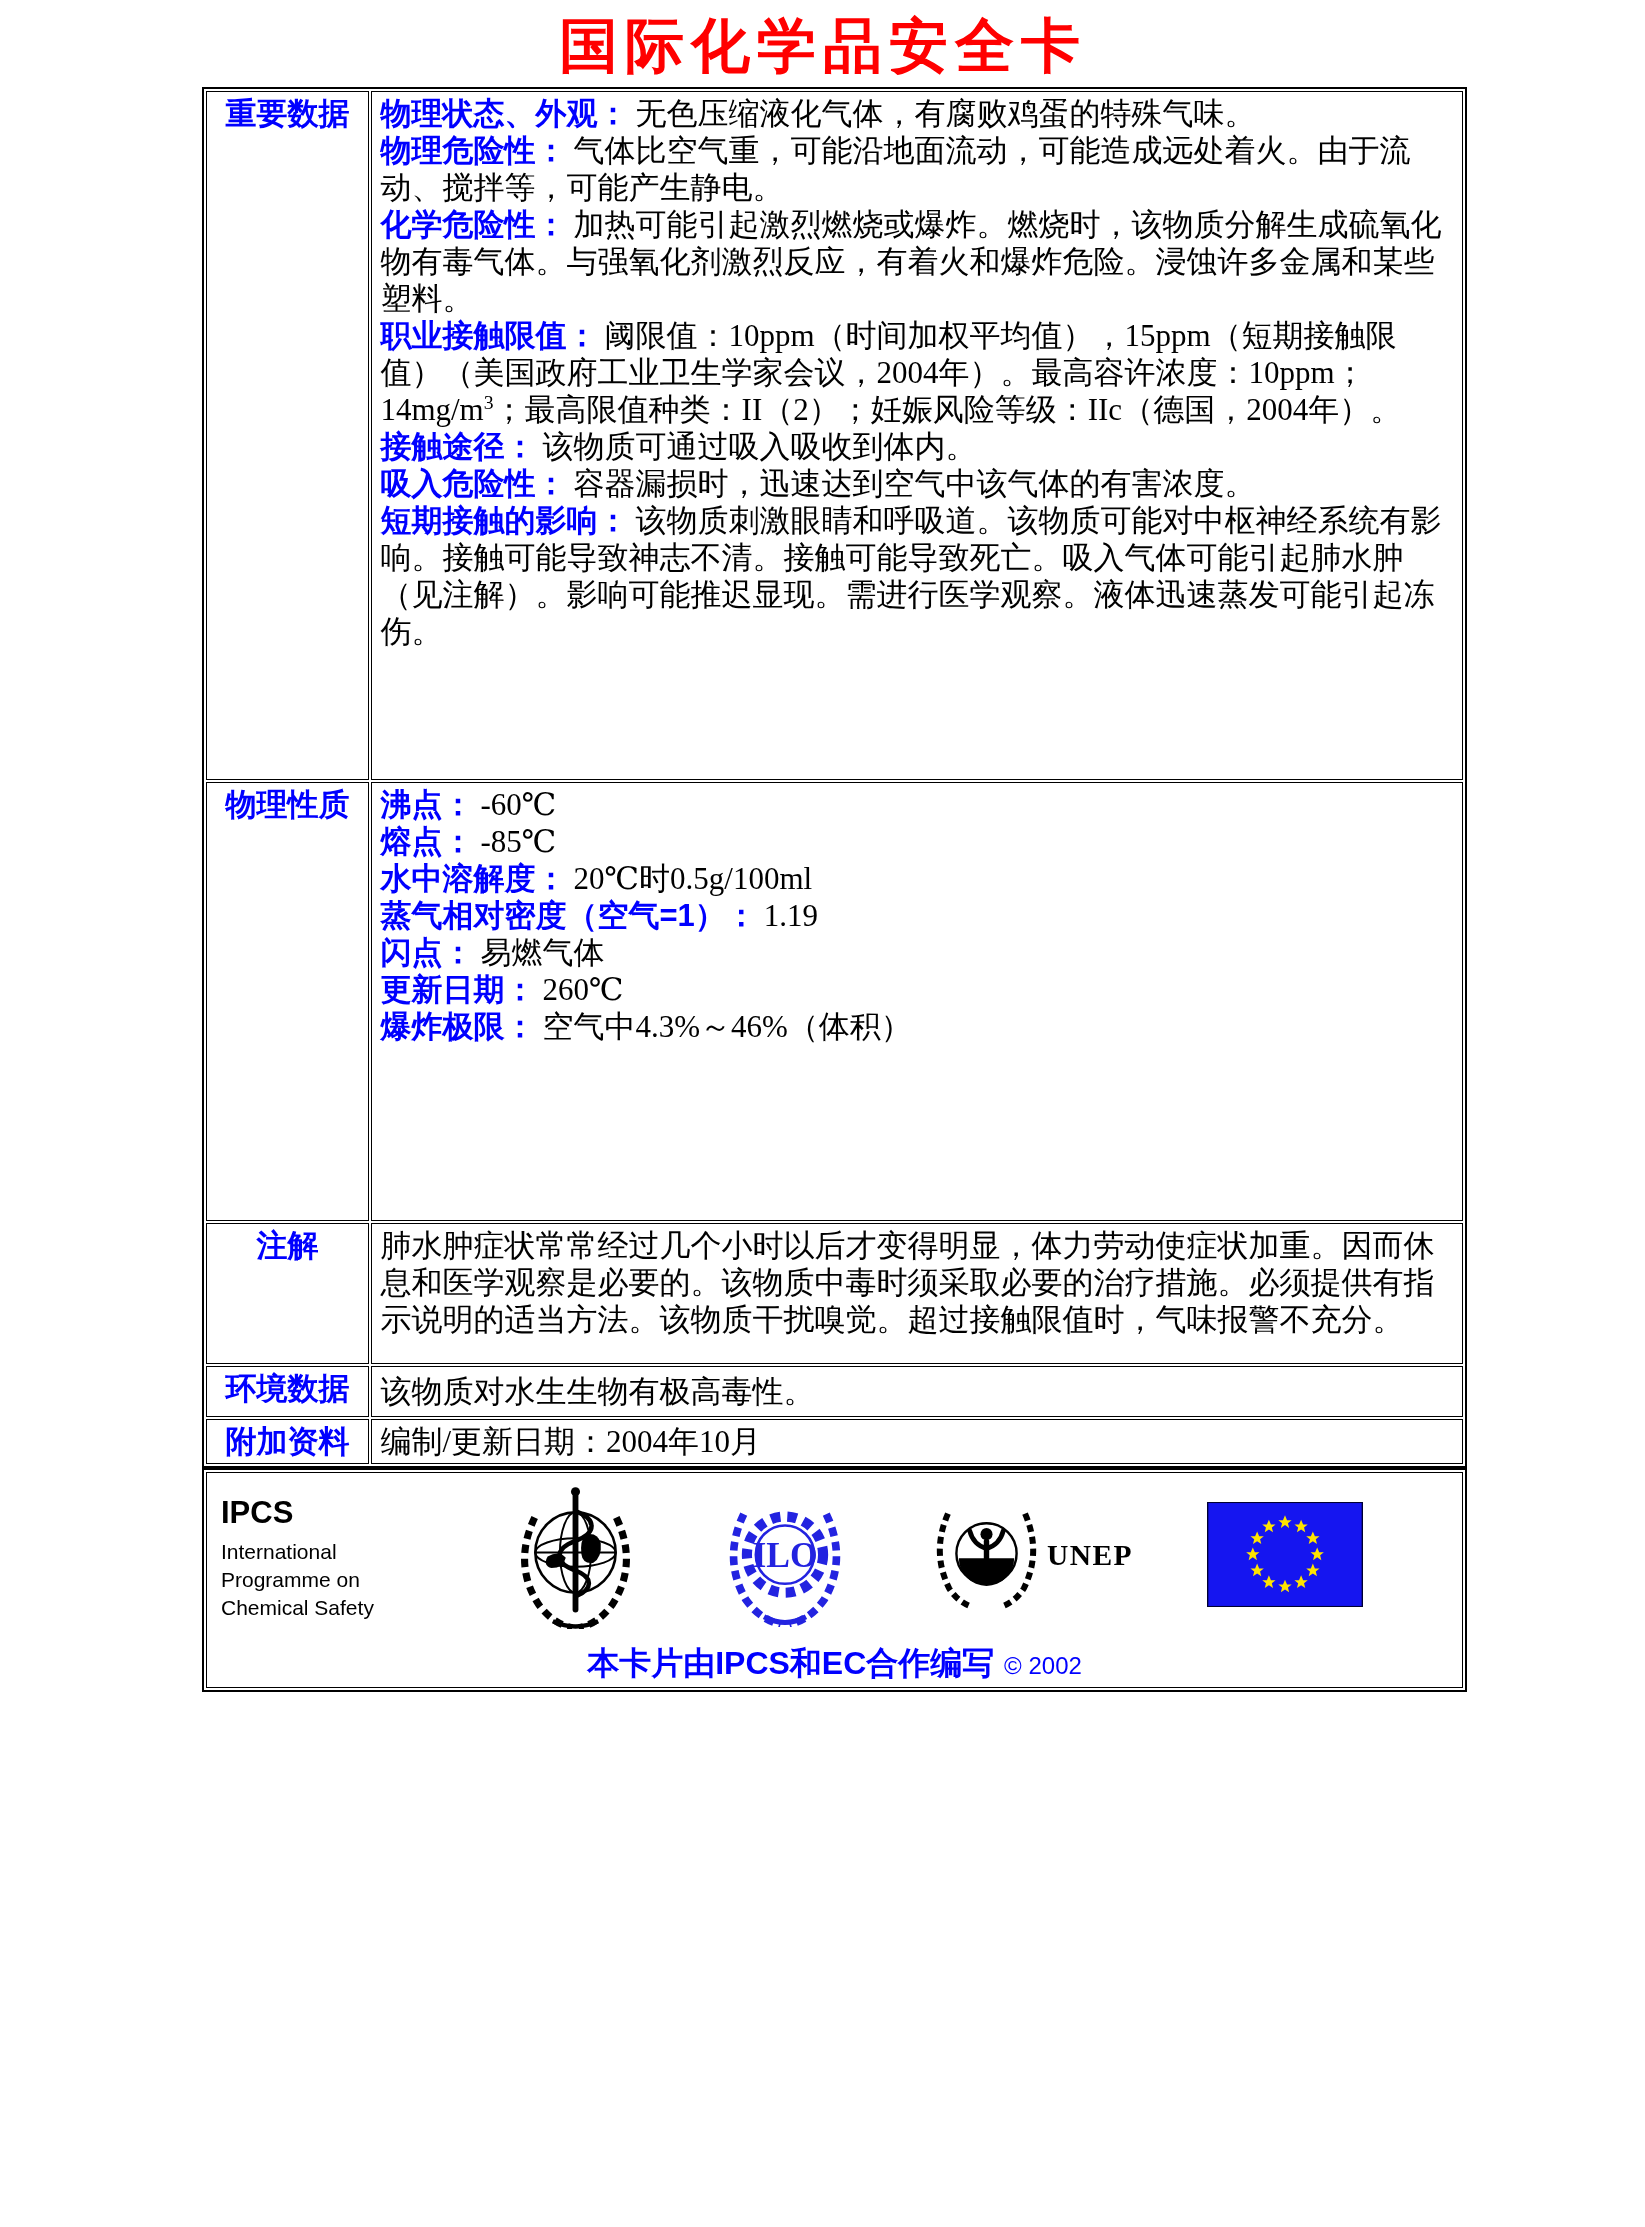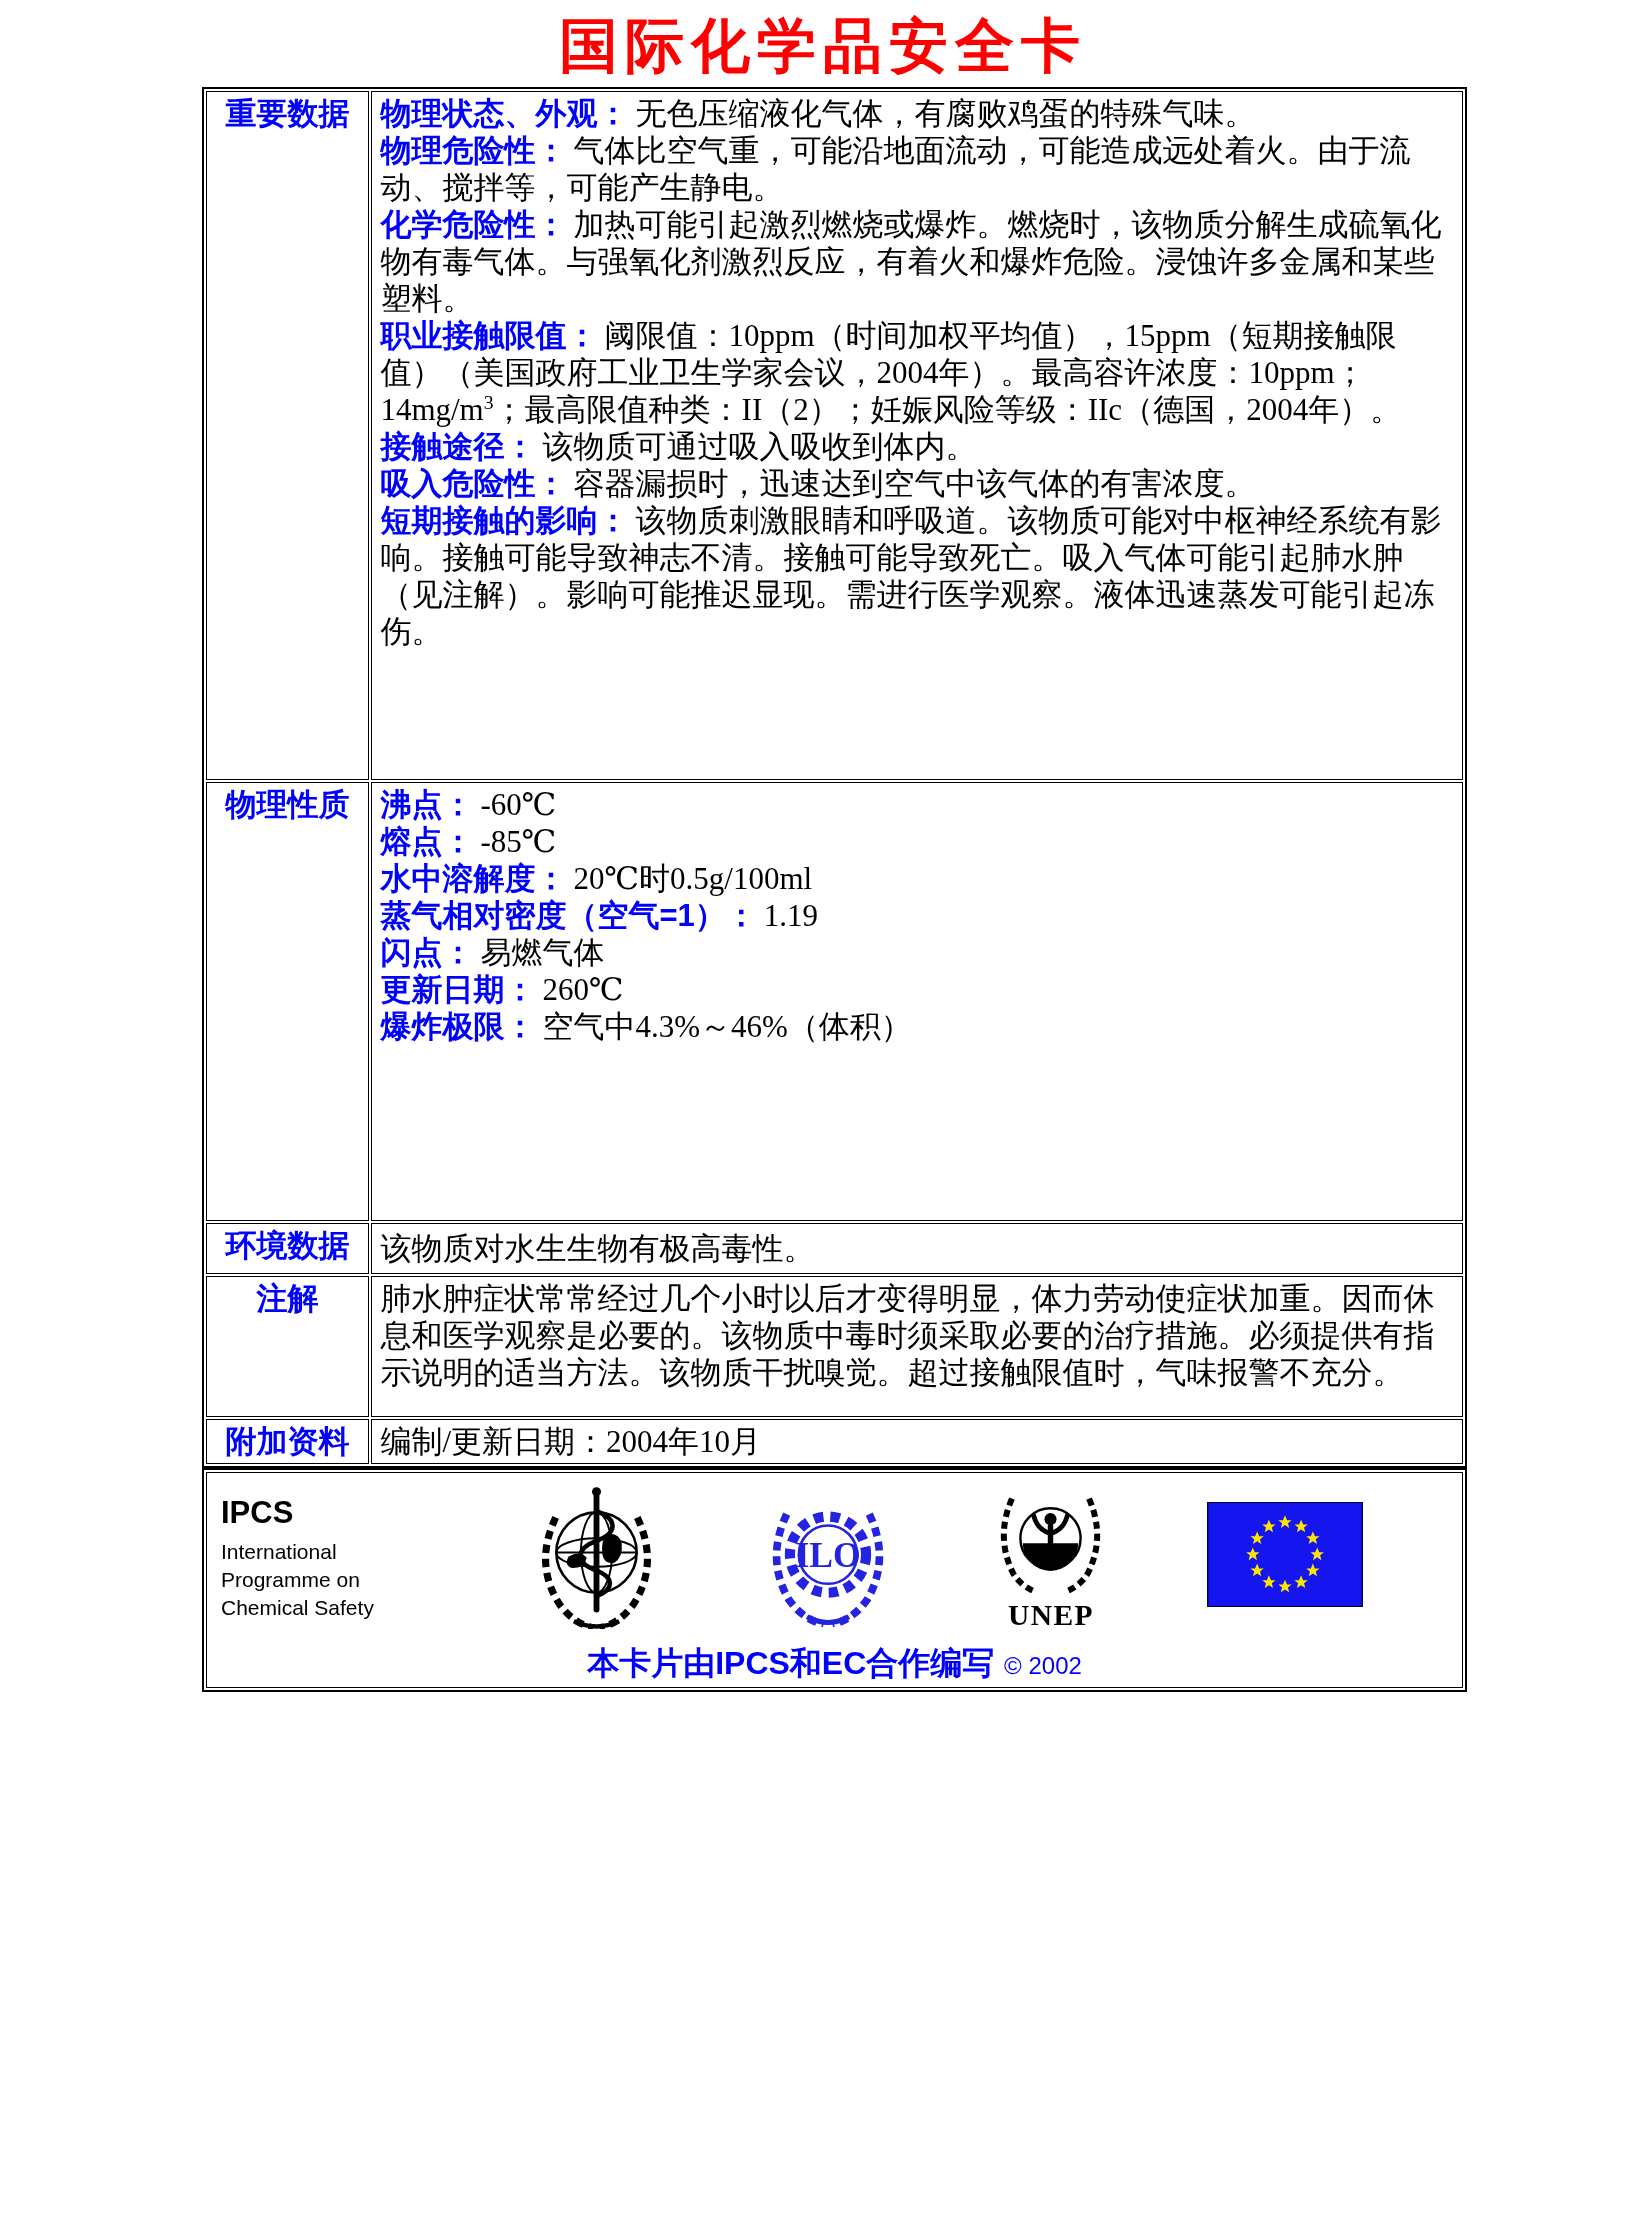--- a/index.html
+++ b/index.html
@@ -71,21 +71,21 @@
   
   .logo-row {
     display: flex;
     align-items: center;
     justify-content: space-between;
     padding: 4.2px 91px 0 5.6px;
   }
   .ipcs-block { width: 211px; font-family: "Liberation Sans", "DejaVu Sans", sans-serif; }
   .ipcs-acronym { font-size: 31px; font-weight: bold; margin-bottom: 7px; }
   .ipcs-line { font-size: 21px; line-height: 28px; }
-  .unep-block { display: flex; flex-direction: column; align-items: center; }
+  .unep-block { display: flex; align-items: center; }
   .unep-text { font-family: "Liberation Serif","DejaVu Serif",serif; font-weight: bold; font-size: 29.5px; letter-spacing: 1.4px; margin-top: -5.6px; }
   .logo-caption {
     text-align: center;
     margin-top: 8px;
     color: #0000ff;
     font-family: "Liberation Sans", "DejaVu Sans", sans-serif;
     font-weight: bold;
     font-size: 32px;
     line-height: 37px;
   }
@@ -132,27 +132,27 @@
           <p><span class="lbl">熔点：</span><span>-85℃</span></p>
           <p><span class="lbl">水中溶解度：</span><span>20℃时0.5g/100ml</span></p>
           <p><span class="lbl">蒸气相对密度（空气=1）：</span><span>1.19</span></p>
           <p><span class="lbl">闪点：</span><span>易燃气体</span></p>
           <p><span class="lbl">更新日期：</span><span>260℃</span></p>
           <p><span class="lbl">爆炸极限：</span><span>空气中4.3%～46%（体积）</span></p>
         </td>
       </tr>
 
       <tr>
+        <td class="section-label">注解</td>
+        <td class="content cell-notes">肺水肿症状常常经过几个小时以后才变得明显，体力劳动使症状加重。因而休息和医学观察是必要的。该物质中毒时须采取必要的治疗措施。必须提供有指示说明的适当方法。该物质干扰嗅觉。超过接触限值时，气味报警不充分。</td>
+      </tr>
+
+      <tr>
         <td class="section-label">环境数据</td>
         <td class="content cell-env">该物质对水生生物有极高毒性。</td>
-      </tr>
-
-      <tr>
-        <td class="section-label">注解</td>
-        <td class="content cell-notes">肺水肿症状常常经过几个小时以后才变得明显，体力劳动使症状加重。因而休息和医学观察是必要的。该物质中毒时须采取必要的治疗措施。必须提供有指示说明的适当方法。该物质干扰嗅觉。超过接触限值时，气味报警不充分。</td>
       </tr>
 
       <tr>
         <td class="section-label">附加资料</td>
         <td class="content cell-additional">编制/更新日期：2004年10月</td>
       </tr>
     </tbody>
       </table>
 
     <table class="icsc">

